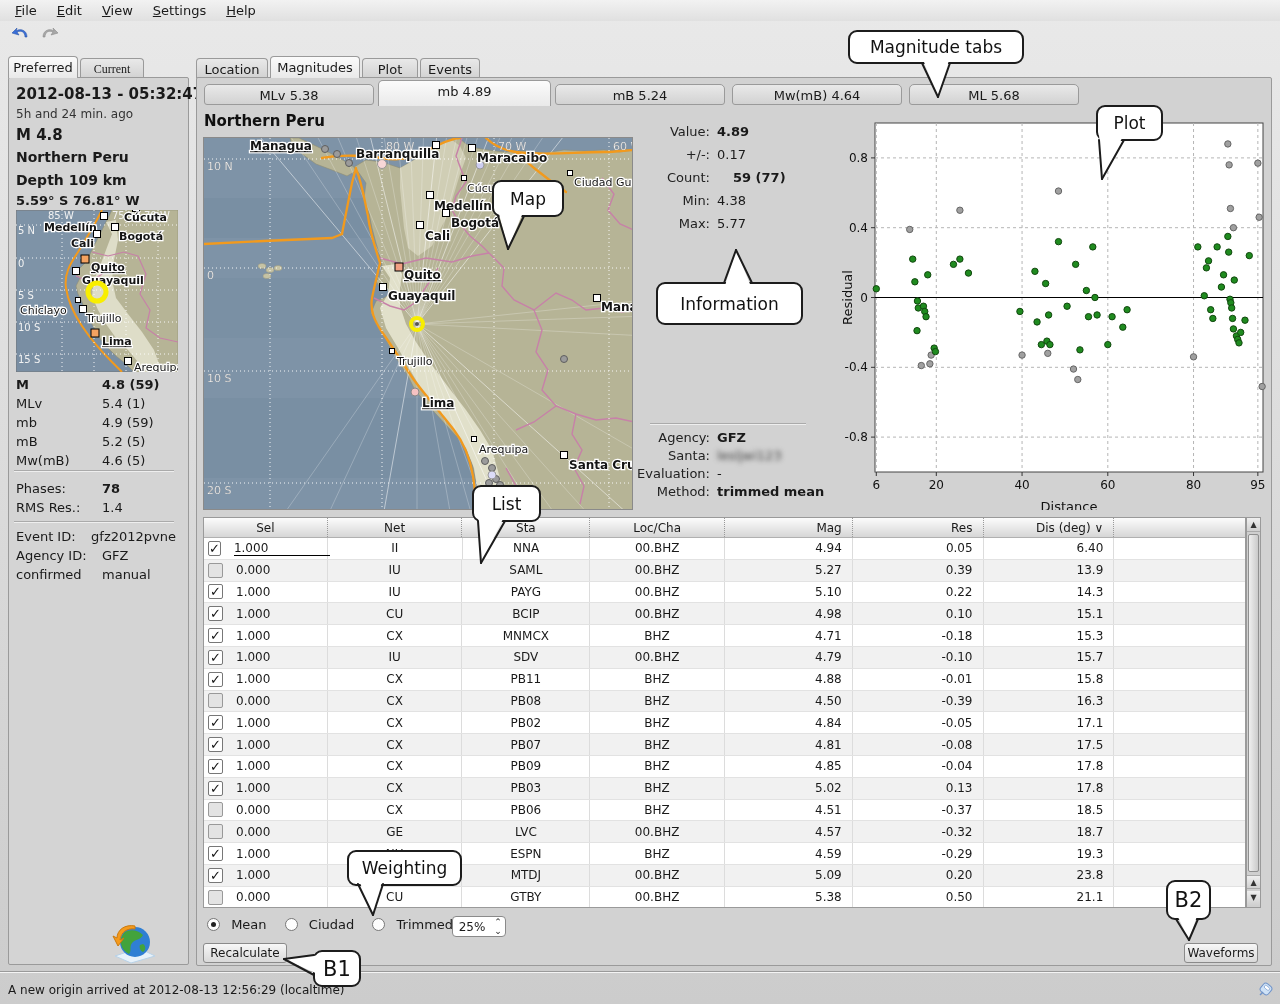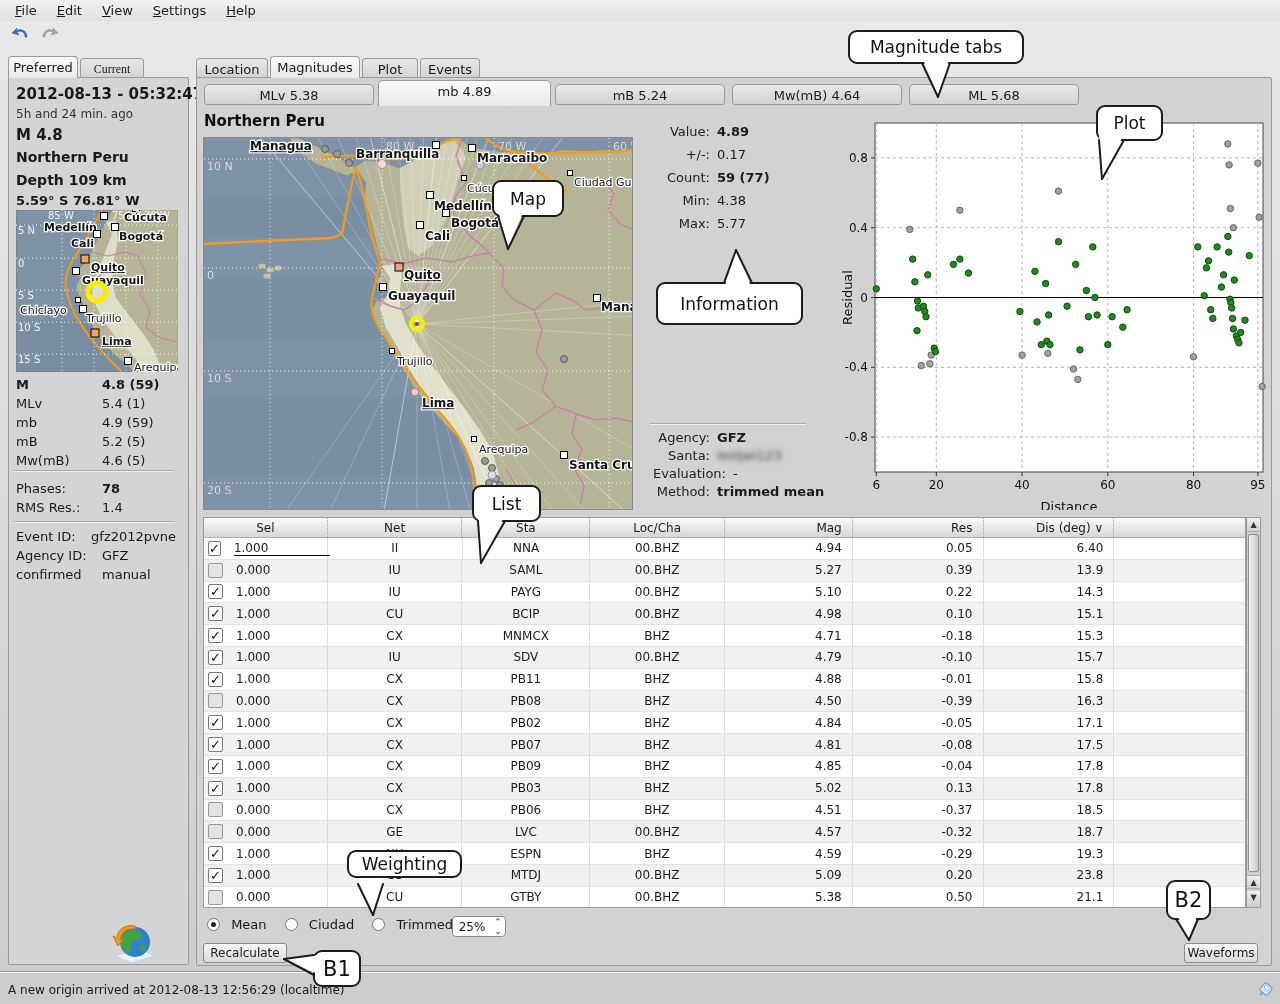--- a/index.html
+++ b/index.html
@@ -354,21 +354,21 @@
 
 <div id="infoblock">
     <div class="inf" style="left: 646px; top: 124px;">
       <span class="k">Value:</span>
       <span style="font-weight:bold">4.89</span>
     </div>
     <div class="inf" style="left: 646px; top: 147px;">
       <span class="k">+/-:</span>
       <span style="">0.17</span>
     </div>
-    <div class="inf" style="left: 646px; top: 170px;">
+    <div class="inf" style="left: 646px; top: 170px; gap: 16px;">
       <span class="k">Count:</span>
       <span style="font-weight:bold">59 (77)</span>
     </div>
     <div class="inf" style="left: 646px; top: 193px;">
       <span class="k">Min:</span>
       <span style="">4.38</span>
     </div>
     <div class="inf" style="left: 646px; top: 216px;">
       <span class="k">Max:</span>
       <span style="">5.77</span>
@@ -376,21 +376,21 @@
   </div>
 <div class="sb-sep" style="left:650px;top:423px;width:156px;"></div>
 <div class="inf inf2" style="left:632px;top:430px;">
     <span class="k">Agency:</span>
     <span style="font-weight:bold;">GFZ</span>
   </div>
 <div class="inf inf2" style="left:632px;top:448px;">
     <span class="k">Santa:</span>
     <span class="blurred">lesljwi123</span>
   </div>
-<div class="inf inf2" style="left:632px;top:466px;padding-left:16px;">
+<div class="inf inf2" style="left:632px;top:466px;">
     <span class="k">Evaluation:</span>
     <span>-</span>
   </div>
 <div class="inf inf2" style="left:632px;top:484px;">
     <span class="k">Method:</span>
     <span style="font-weight:bold;">trimmed mean</span>
   </div>
 
 <svg id="plot" style="position:absolute;left:840px;top:110px;" width="432" height="400">
     <rect x="35" y="13" width="388" height="349" fill="#ffffff" stroke="#444" stroke-width="1"></rect>
@@ -772,21 +772,21 @@
     <rect x="7" y="5" width="6" height="3" rx="1.5" transform="rotate(40 10 8)" fill="#fff" stroke="#6f93c9" stroke-width="0.6"></rect>
     <path d="M4,14 L7,11" stroke="#6f93c9" stroke-width="1.5"></path>
   </svg>
 </div>
 
 <div class="callout" style="left:848px;top:30px;width:176px;height:34px;">Magnitude tabs</div>
 <div class="callout" style="left:492px;top:180px;width:72px;height:37px;">Map</div>
 <div class="callout" style="left:656px;top:282px;width:147px;height:43px;">Information</div>
 <div class="callout" style="left:1096px;top:105px;width:67px;height:36px;">Plot</div>
 <div class="callout" style="left:472px;top:485px;width:69px;height:37px;">List</div>
-<div class="callout" style="left:347px;top:850px;width:115px;height:28px;">Weighting</div>
+<div class="callout" style="left:347px;top:850px;width:115px;height:36px;">Weighting</div>
 <div class="callout" style="left:313px;top:950px;width:48px;height:37px;font-size:21px;">B1</div>
 <div class="callout" style="left:1166px;top:880px;width:45px;height:40px;font-size:21px;">B2</div>
 <svg id="tails" width="1280" height="1004">
     <polygon points="922,57 950,57 938,97" fill="#fff"></polygon>
     <line x1="922" y1="63" x2="938" y2="97" stroke="#1c1c1c" stroke-width="2" stroke-linecap="round"></line>
     <line x1="950" y1="63" x2="938" y2="97" stroke="#1c1c1c" stroke-width="2" stroke-linecap="round"></line>
     <polygon points="498,210 524,210 508,249" fill="#fff"></polygon>
     <line x1="498" y1="216" x2="508" y2="249" stroke="#1c1c1c" stroke-width="2" stroke-linecap="round"></line>
     <line x1="524" y1="216" x2="508" y2="249" stroke="#1c1c1c" stroke-width="2" stroke-linecap="round"></line>
     <polygon points="724,289 752,289 736,250" fill="#fff"></polygon>

